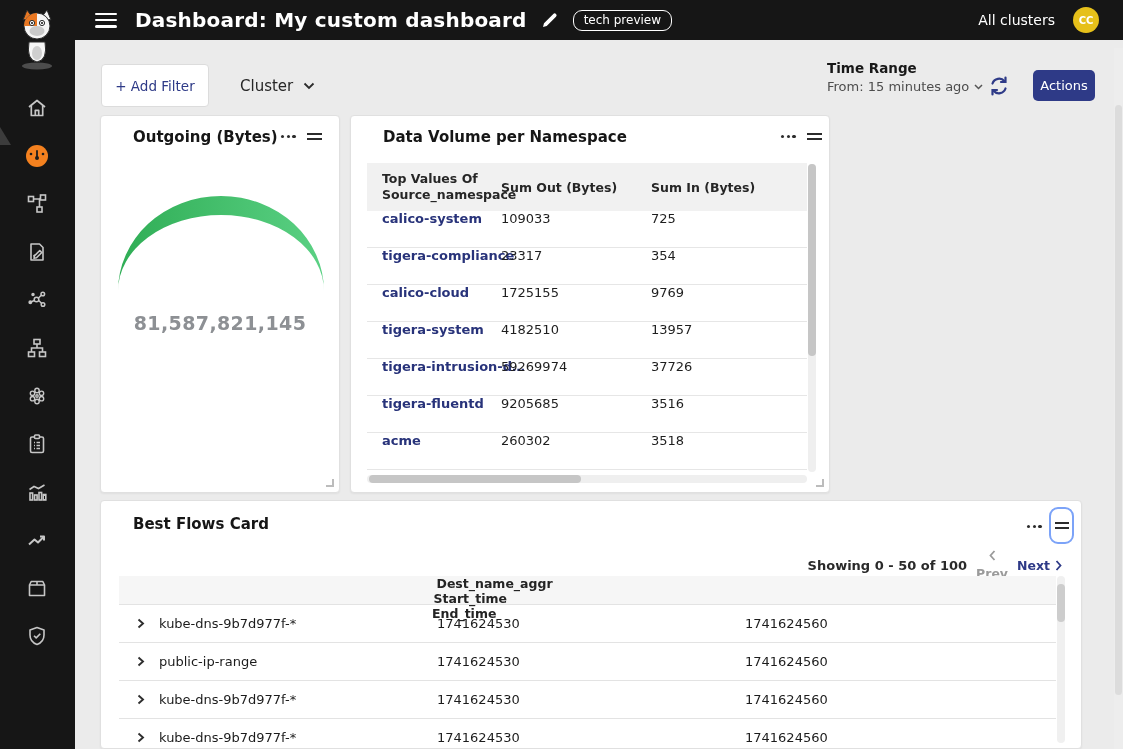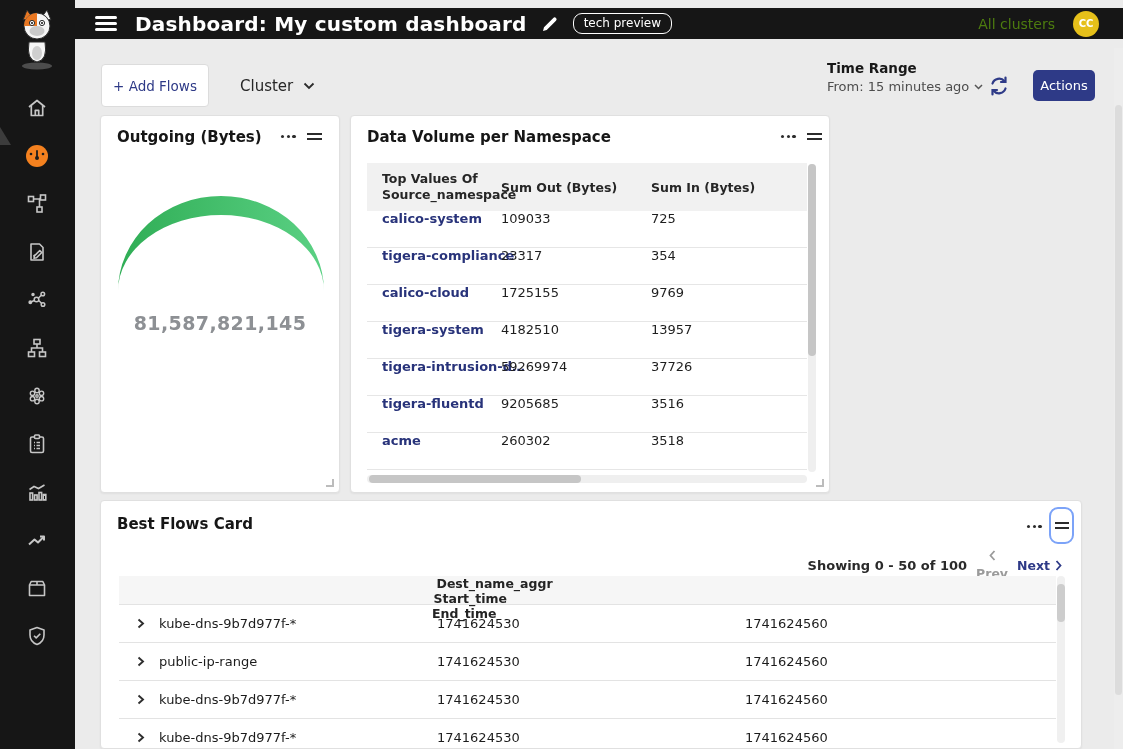--- a/index.html
+++ b/index.html
@@ -13,48 +13,48 @@
   .abs { position:absolute; }
 
   
   .sidebar { position:absolute; left:0; top:0; width:75px; height:749px; background:#161616; z-index:5; }
   .logo { position:absolute; left:12px; top:8px; width:50px; height:64px; cursor:pointer; }
   .notch { position:absolute; left:0; top:127px; width:11px; height:18px; background:#3c3c3c;
            clip-path:polygon(0 0,0 100%,100% 100%); }
   .nav-item { position:absolute; left:22px; width:30px; height:30px; display:flex; align-items:center; justify-content:center; cursor:pointer; }
 
   
-  .topbar { position:absolute; left:75px; top:0; width:1048px; height:31px; background:#161616;
-            display:flex; align-items:center; padding:0 16px 0 20px; z-index:4;margin-top:8px; }
+  .topbar { position:absolute; left:75px; top:0; width:1048px; height:40px; background:#161616;
+            display:flex; align-items:center; padding:0 16px 0 20px; z-index:4; }
   .hamburger { width:22px; height:15px; display:flex; flex-direction:column; justify-content:space-between; cursor:pointer; }
   .hamburger span { display:block; height:2.6px; background:#fff; border-radius:2px; }
   .page-title { margin-left:18px; color:#fff; font-size:20px; font-weight:bold; letter-spacing:.2px; white-space:nowrap; }
   .edit-pencil { margin-left:14px; cursor:pointer; display:flex; }
   .badge { margin-left:14px; color:#fff; border:1.5px solid #fff; border-radius:9px; font-size:12px;
            padding:2px 10px 3px; white-space:nowrap; }
-  .all-clusters { margin-left:auto; color:#4d7c0f; font-size:14px; cursor:pointer; }
+  .all-clusters { margin-left:auto; color:#ffffff; font-size:14px; cursor:pointer; }
   .avatar { margin-left:18px; margin-right:8px; width:26px; height:26px; border-radius:50%; background:#e6c01a;
             color:#fff; font-size:10px; font-weight:bold; display:flex; align-items:center; justify-content:center; cursor:pointer; }
 
   
   .add-filter { left:101px; top:64px; width:108px; height:43px; background:#fff; border:1px solid #dcdcdc;
                 border-radius:4px; color:#2e3a87; font-size:13.5px; font-weight:500;
                 display:flex; align-items:center; justify-content:center; cursor:pointer; }
   .cluster-dd { left:240px; top:77px; display:flex; align-items:center; gap:10px; font-size:15px; color:#262626; cursor:pointer; }
   .time-range { left:827px; top:60px; }
   .time-range .tr-label { font-size:13.5px; font-weight:bold; color:#181818; }
   .time-range .tr-value { font-size:13px; color:#4d4d4d; margin-top:3px; display:flex; align-items:center; gap:5px; cursor:pointer; }
   .refresh-btn { left:987px; top:74px; width:24px; height:24px; cursor:pointer; }
   .actions-btn { left:1033px; top:70px; width:62px; height:31px; background:#2e3a87; border-radius:5px;
                  color:#fff; font-size:13px; font-weight:500; display:flex; align-items:center; justify-content:center; cursor:pointer; }
 
   
   .card { position:absolute; background:#fff; border:1px solid #e0e0e0; border-radius:4px;
           box-shadow:0 1px 2px rgba(0,0,0,.05); overflow:hidden; }
-  .card-title { position:absolute; left:16px; top:12px; font-size:15px; font-weight:bold; color:#161616; white-space:nowrap; }
+  .card-title { position:absolute; left:32px; top:12px; font-size:15px; font-weight:bold; color:#161616; white-space:nowrap; }
   .dots-icon { position:absolute; display:flex; gap:2.5px; cursor:pointer; padding:4px; }
   .dots-icon i { width:3.2px; height:3.2px; background:#2c2c2c; border-radius:50%; }
   .drag-icon { position:absolute; display:flex; flex-direction:column; gap:3px; cursor:grab; padding:4px; }
   .drag-icon i { width:15px; height:2.2px; background:#2c2c2c; }
   .resize-corner { position:absolute; right:5px; bottom:5px; width:8px; height:8px;
                    border-right:2px solid #bcbcbc; border-bottom:2px solid #bcbcbc; cursor:nwse-resize; }
 
   
   #card-outgoing { left:100px; top:115px; width:240px; height:378px; }
   .gauge-svg { position:absolute; left:0; top:55px; }
@@ -228,21 +228,21 @@
   <div class="edit-pencil">
     <svg width="18" height="18" viewBox="0 0 18 18">
         <path d="M2 16 L3 12.3 L12.3 3 A1.6 1.6 0 0 1 15 5.7 L5.7 15 Z" fill="#fff"></path>
       </svg>
   </div>
   <div class="badge">tech preview</div>
   <div class="all-clusters">All clusters</div>
   <div class="avatar">CC</div>
 </div>
 
-<div class="abs add-filter">+ Add Flows</div>
+<div class="abs add-filter">+ Add Filter</div>
 <div class="abs cluster-dd">
   <span>Cluster</span>
   <svg width="12" height="8" viewBox="0 0 12 8" fill="none" stroke="#2b2b2b" stroke-width="1.8">
       <path d="M1.5 1.5 L6 6 L10.5 1.5"></path>
     </svg>
 </div>
 <div class="abs time-range">
   <div class="tr-label">Time Range</div>
   <div class="tr-value">
     <span>From: 15 minutes ago</span>

